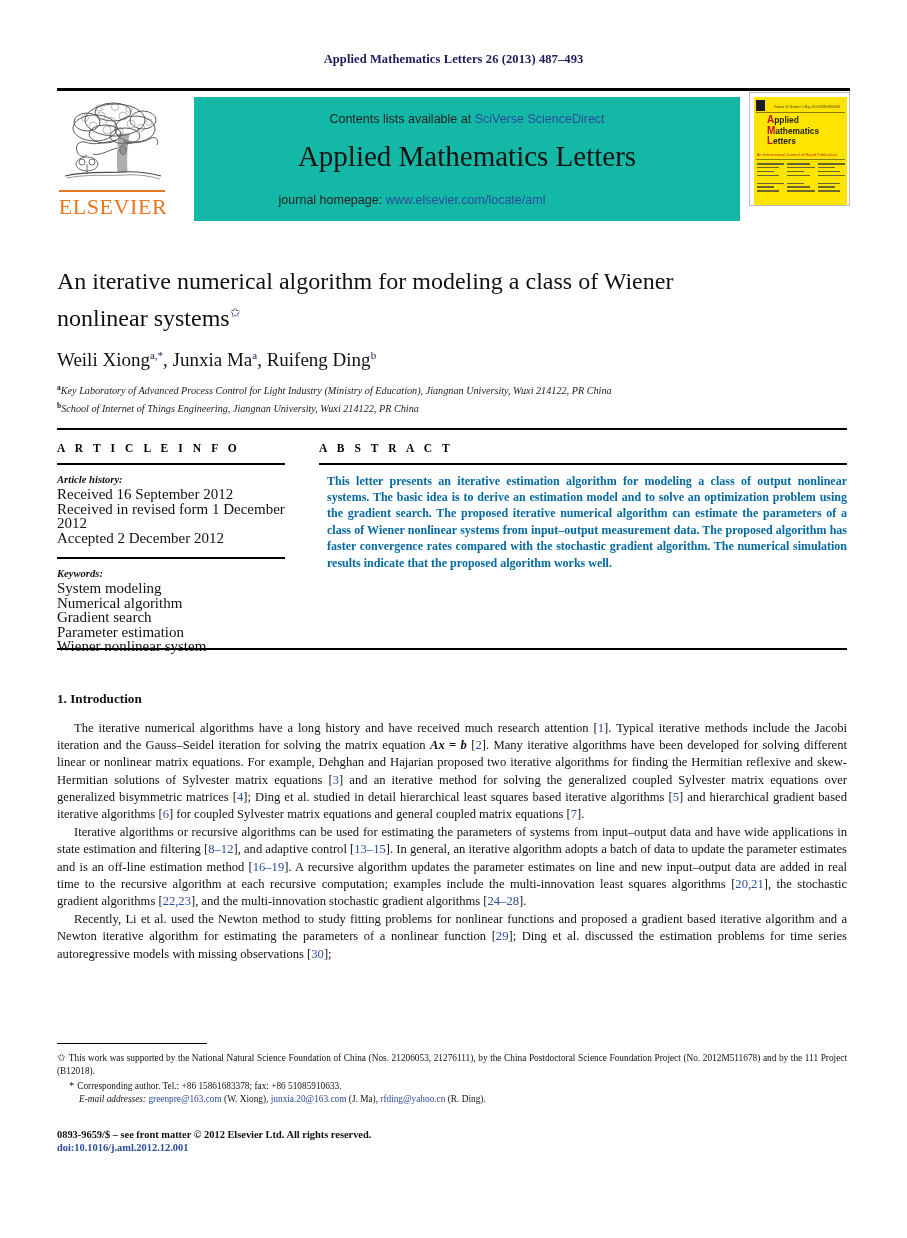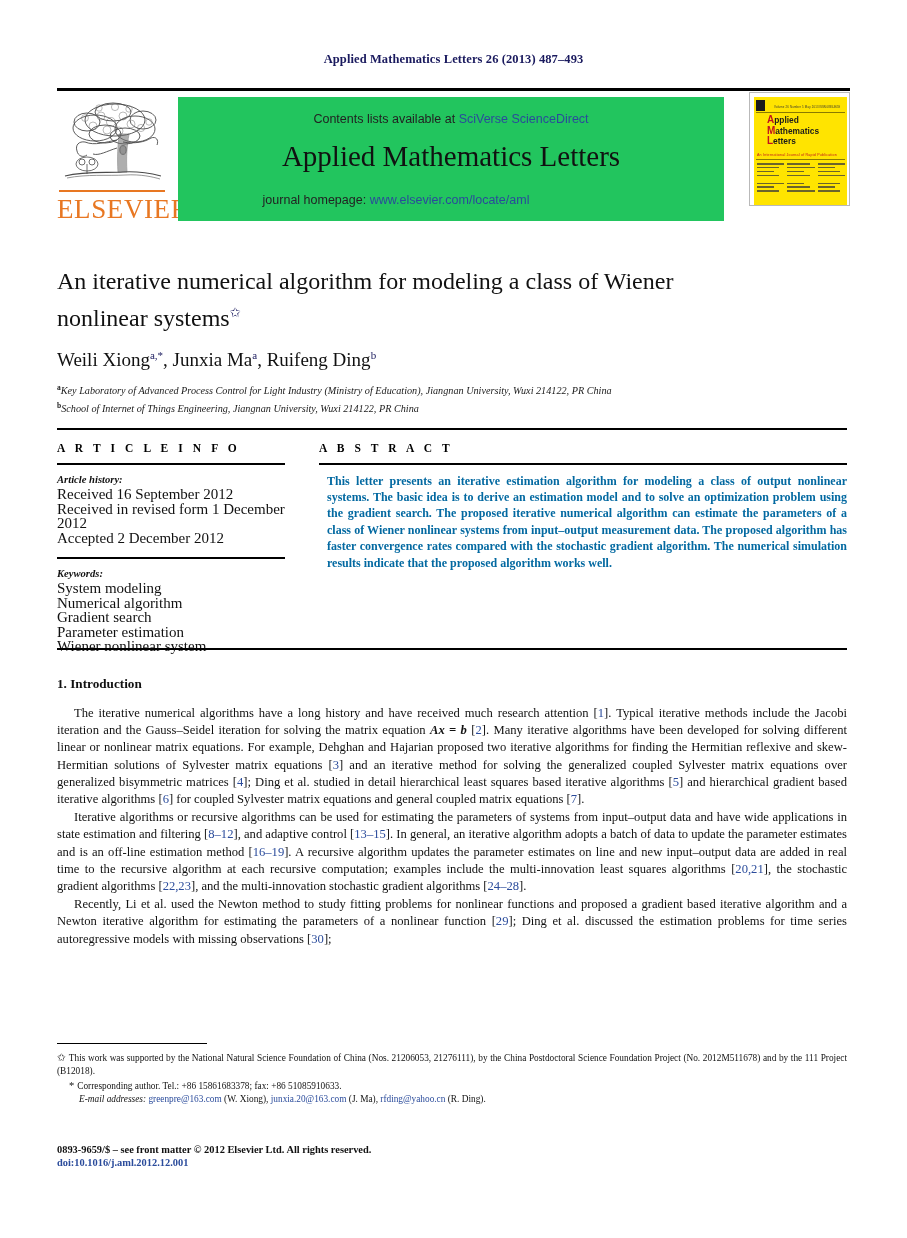--- a/index.html
+++ b/index.html
@@ -65,31 +65,31 @@
     width: 106px;
     height: 1.5px;
     background: #e87722;
   }
   .elsevier-word {
     position: absolute;
     left: 0; top: 96px;
     width: 112px;
     text-align: center;
     font-family: "Liberation Serif", serif;
-    font-size: 27px;
+    font-size: 22px;
     letter-spacing: 0.6px;
     color: #e87722;
   }
 
   .banner {
     position: absolute;
-    left: 121px; top: 9px;
+    left: 137px; top: 9px;
     width: 546px;
     height: 124px;
-    background: #22c55e;
+    background: #14b8a6;
   }
   .banner-contents {
     position: absolute;
     left: 0; top: 15px;
     width: 546px;
     text-align: center;
     font-family: "Liberation Sans", sans-serif;
     font-size: 12.5px;
     color: #222222;
   }
@@ -365,21 +365,21 @@
   .body-area {
     position: absolute;
     left: 57px; top: 676px;
     width: 790px;
   }
   .h-section {
     font-family: "Liberation Serif", serif;
     font-weight: bold;
     font-size: 13.2px;
     color: #111111;
-    margin: 0 0 13px 0;
+    margin: 15px 0 13px 0;
   }
   .para {
     font-family: "Liberation Serif", serif;
     font-size: 12.6px;
     line-height: 17.2px;
     color: #111111;
     text-align: justify;
     text-indent: 17px;
     margin: 0 0 1px 0;
   }
@@ -437,21 +437,20 @@
     position: absolute;
     left: 57px; top: 1128px;
     width: 790px;
   }
   .colo-line {
     font-family: "Liberation Serif", serif;
     font-weight: bold;
     font-size: 10.4px;
     line-height: 14.4px;
     color: #111111;
-    margin-top: 15px;
   }
   .doi {
     color: #2a4b9b;
     font-weight: bold;
     font-size: 10.4px;
     font-family: "Liberation Serif", serif;
   }
 </style>
 </head>
 <body>

